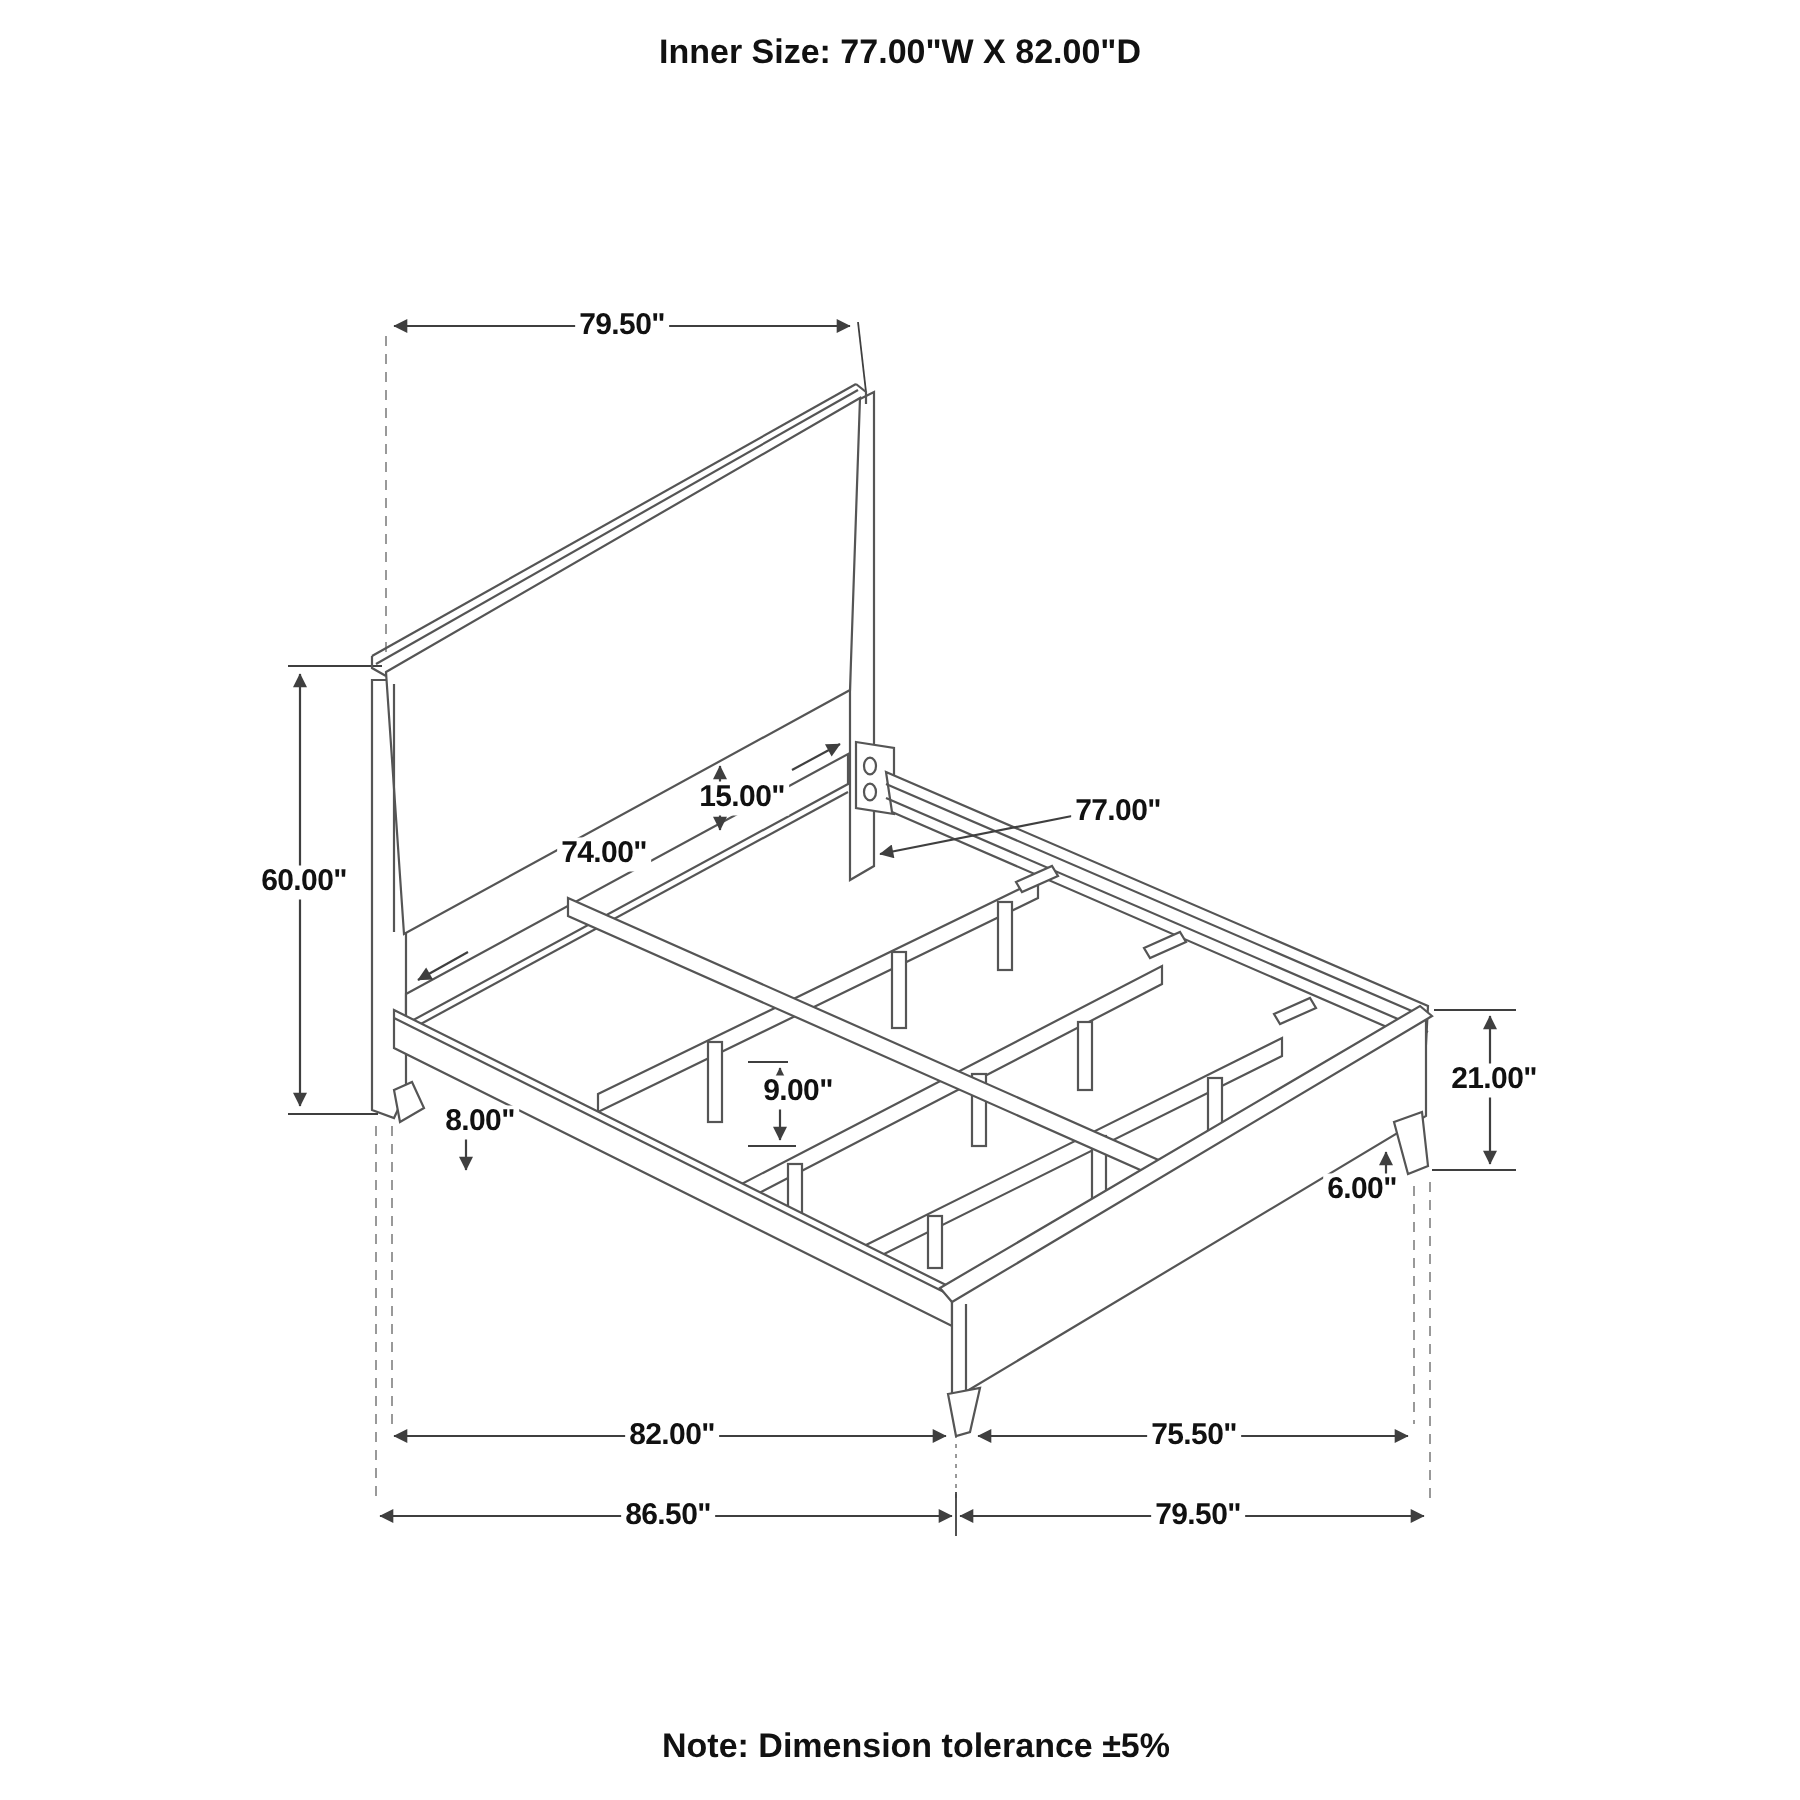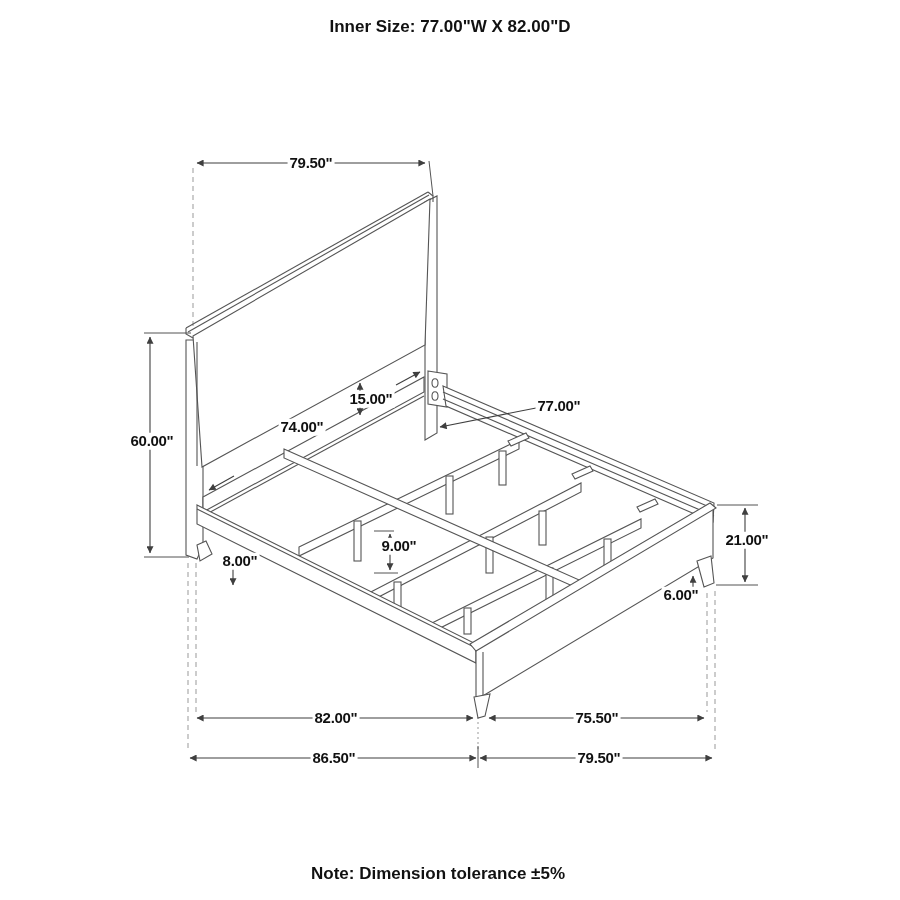--- a/index.html
+++ b/index.html
@@ -150,14 +150,14 @@
   <div class="lbl dim" style="left:559px;top:406px">77.00"</div>
   <div class="lbl dim" style="left:399px;top:546px">9.00"</div>
   <div class="lbl dim" style="left:240px;top:561px">8.00"</div>
   <div class="lbl dim" style="left:747px;top:540px">21.00"</div>
   <div class="lbl dim" style="left:681px;top:595px">6.00"</div>
   <div class="lbl dim" style="left:336px;top:718px">82.00"</div>
   <div class="lbl dim" style="left:597px;top:718px">75.50"</div>
   <div class="lbl dim" style="left:334px;top:758px">86.50"</div>
   <div class="lbl dim" style="left:599px;top:758px">79.50"</div>
 
-  <div class="lbl note" style="left:438px;top:874px">Note: Dimension tolerance ±5%</div>
+  <div class="lbl note" style="left:458px;top:874px">Note: Dimension tolerance ±5%</div>
 </div>
 
 </body></html>

